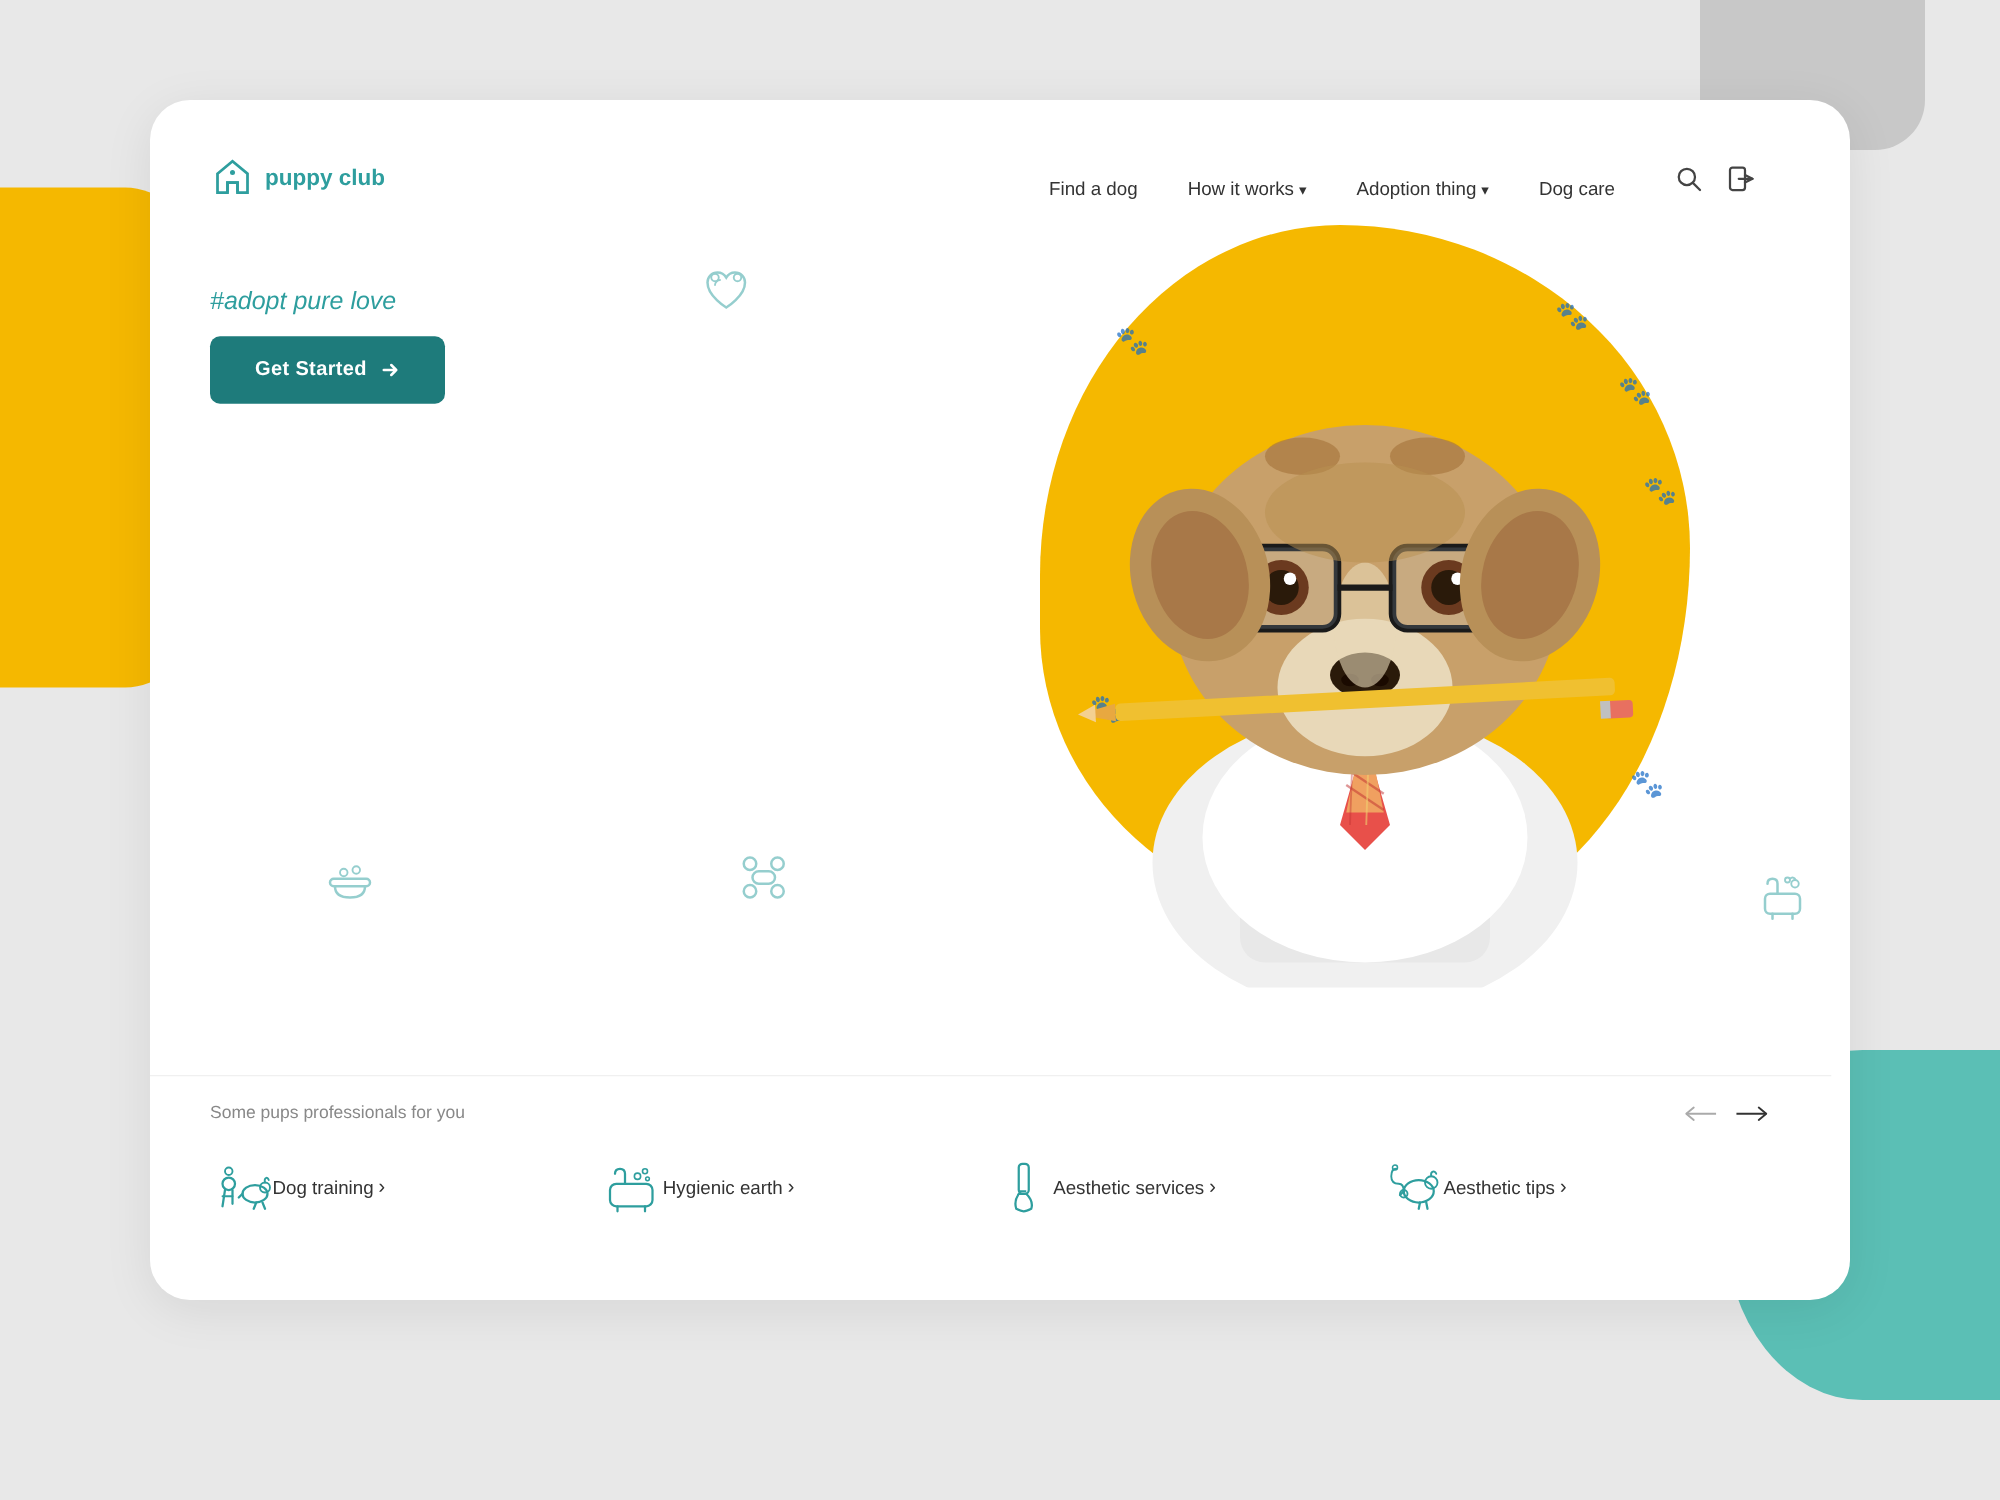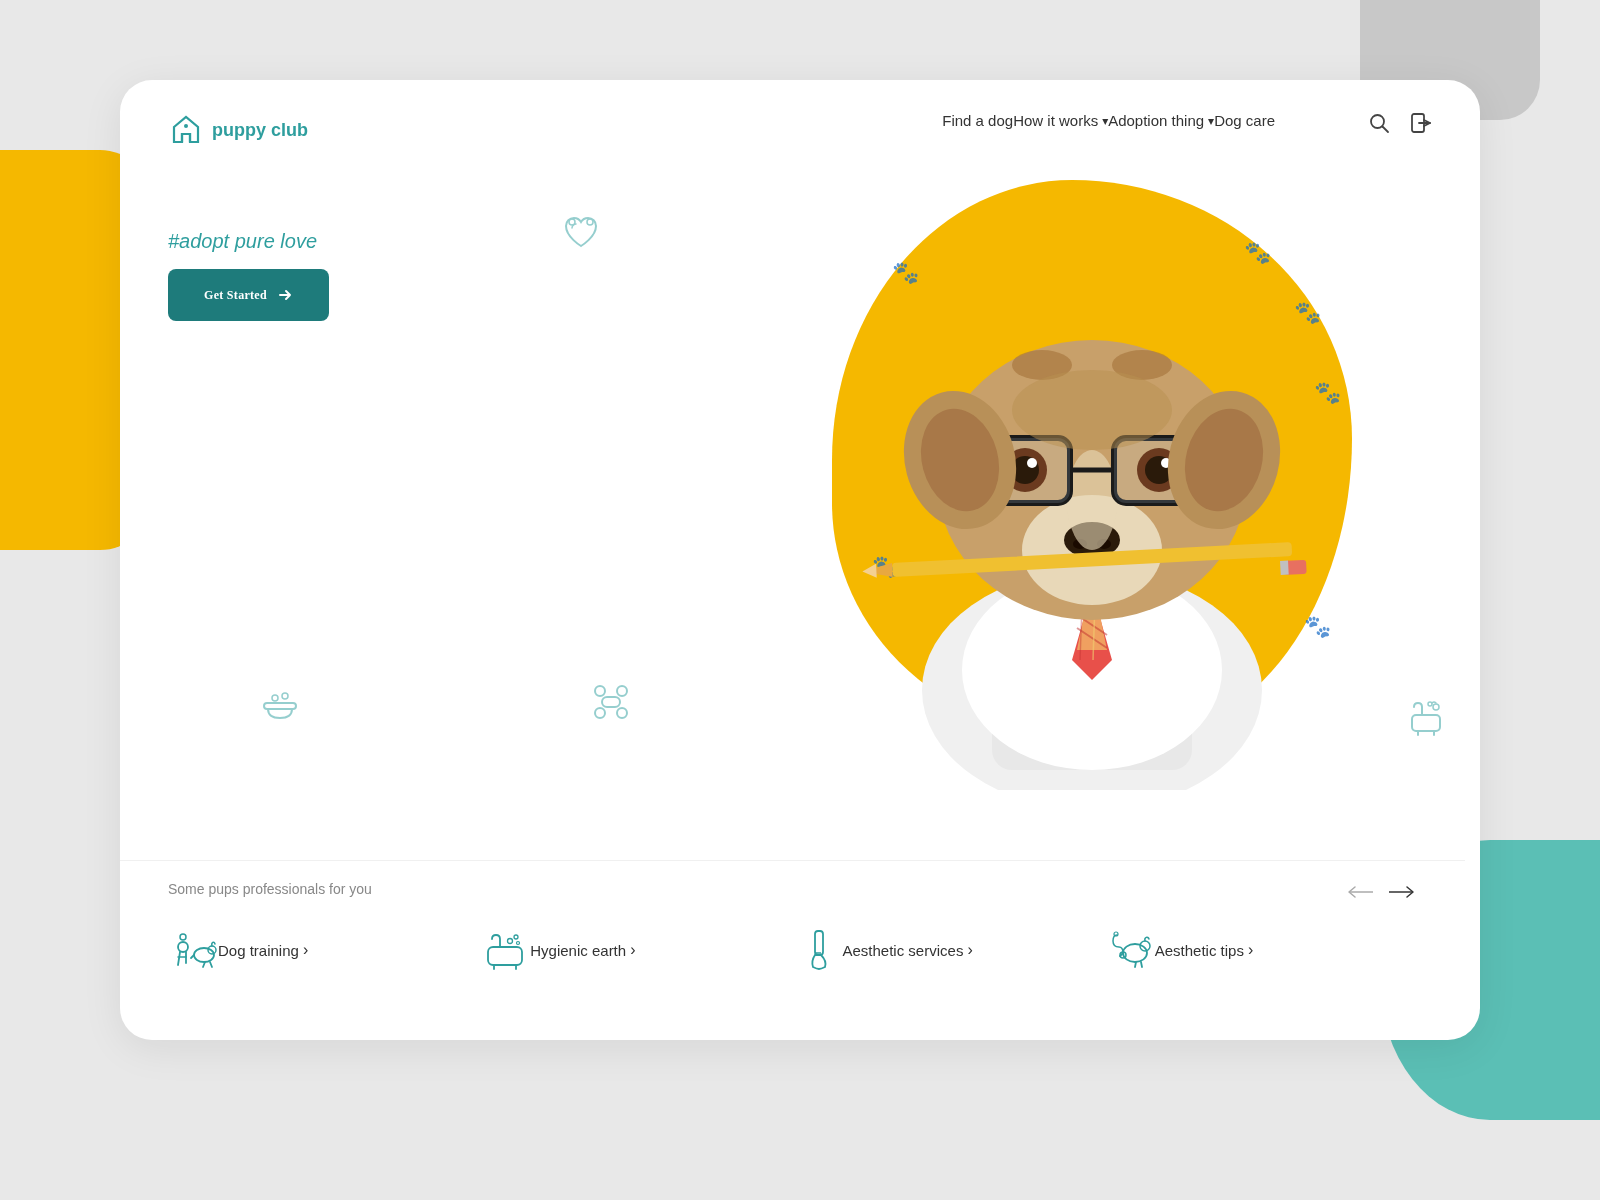--- a/index.html
+++ b/index.html
@@ -50,44 +50,45 @@
       height: 960px;
       background: #ffffff;
       border-radius: 32px;
       overflow: hidden;
       box-shadow: 0 8px 40px rgba(0,0,0,0.08);
     }
 
     
     .navbar {
       display: flex;
-      align-items: flex-start;
-      padding: 32px 48px 0 48px;
+      align-items: flex-end;
+      padding: 32px 76px 0 48px;
       height: 80px;
       position: relative;
       z-index: 10;
     }
     .logo {
       display: flex;
       align-items: center;
       gap: 8px;
       color: #2E9E9E;
       font-weight: 700;
       font-size: 18px;
       text-decoration: none;
     }
     .logo-icon {
       width: 36px;
       height: 36px;
     }
     .nav-links {
       display: flex;
       align-items: center;
+      gap: 40px;
       margin-left: auto;
-      margin-right: 93px;
+      margin-right: 48px;
     }
     .nav-link {
       color: #333;
       font-size: 15px;
       cursor: pointer;
       display: flex;
       align-items: center;
       gap: 4px;
       text-decoration: none;
     }
@@ -138,28 +139,27 @@
       line-height: 1.7;
       max-width: 380px;
       margin-bottom: 40px;
     }
     .get-started-btn {
       background: #1E7B7B;
       color: white;
       border: none;
       padding: 18px 36px;
       border-radius: 8px;
-      font-size: 12px;
+      font-size: 16px;
       font-weight: 600;
       cursor: pointer;
       display: flex;
       align-items: center;
       gap: 10px;
       letter-spacing: 0.3px;
-      font-family: Liberation Serif, serif;
     }
 
     
     .hero-right {
       flex: 1;
       position: relative;
       display: flex;
       align-items: center;
       justify-content: center;
     }

